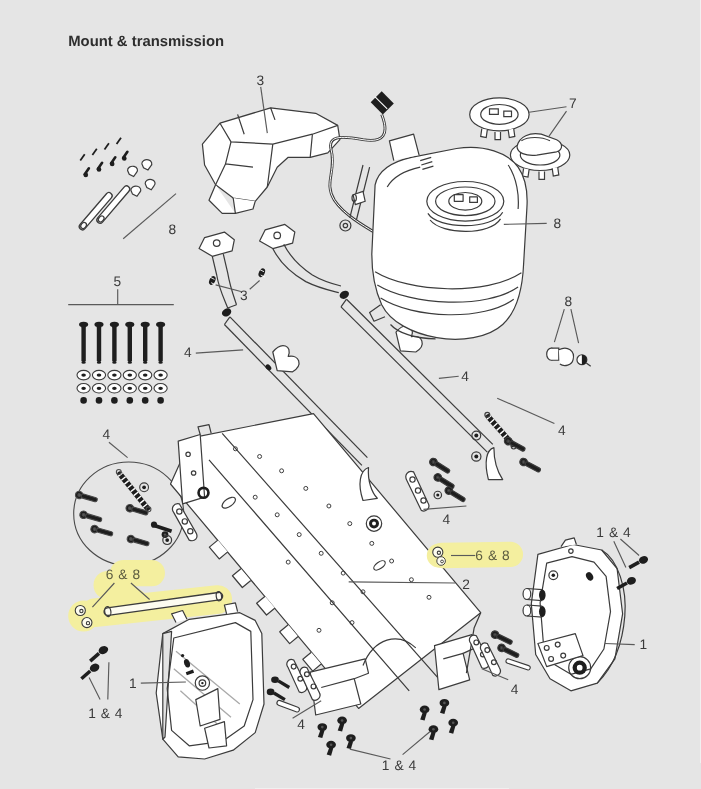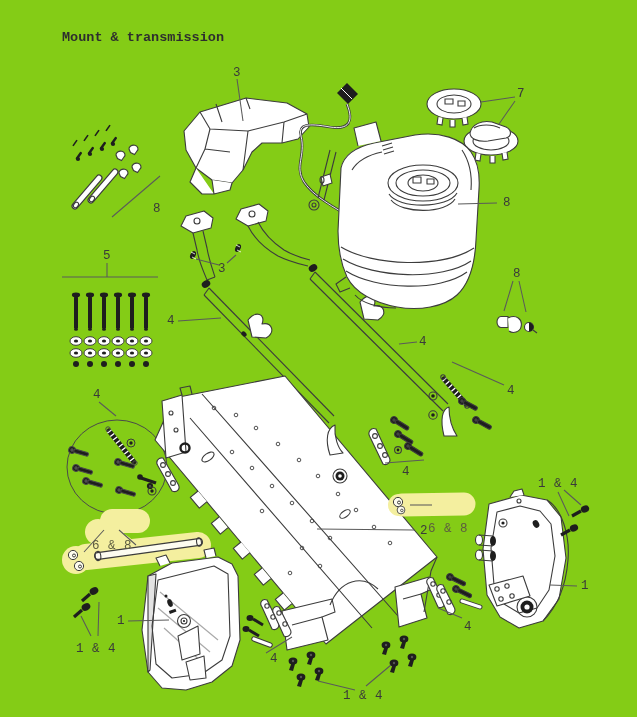--- a/index.html
+++ b/index.html
@@ -1,23 +1,23 @@
 <!DOCTYPE html>
 <html style="--hl: #f4ef9f; --ln: #3c3c3c; --txt: #3a3a3a;"><head>
 <meta charset="utf-8">
 <style>
   :root{ --hl:#f4ef9f; --ln:#3c3c3c; --txt:#3a3a3a; }
   html,body{margin:0;padding:0;background:#fff;}
-  .stage{position:relative;width:637px;height:717px;background:#84cc16;overflow:hidden;
-         font-family:Liberation Mono, monospace;}
+  .stage{position:relative;width:637px;height:717px;background:#e5e5e5;overflow:hidden;
+         font-family:Liberation Sans, sans-serif;}
   .title{position:absolute;left:62px;top:30px;font-size:13.5px;font-weight:bold;color:#2e2e2e;}
   .callout-layer{position:absolute;inset:0;}
   .callout{position:absolute;transform:translate(-50%,-50%);font-size:12.5px;color:var(--txt);
            white-space:nowrap;letter-spacing:.5px;}
-  .callout.hl{color:#5c5c40;margin-top:24px;}
+  .callout.hl{color:#5c5c40;}
   svg{position:absolute;left:0;top:0;}
   .hl-stroke{stroke:var(--hl);}
   .hl-fill{fill:var(--hl);}
 </style>
 </head>
 <body>
 
 <div class="stage">
 
   <div class="title">Mount &amp; transmission</div>

